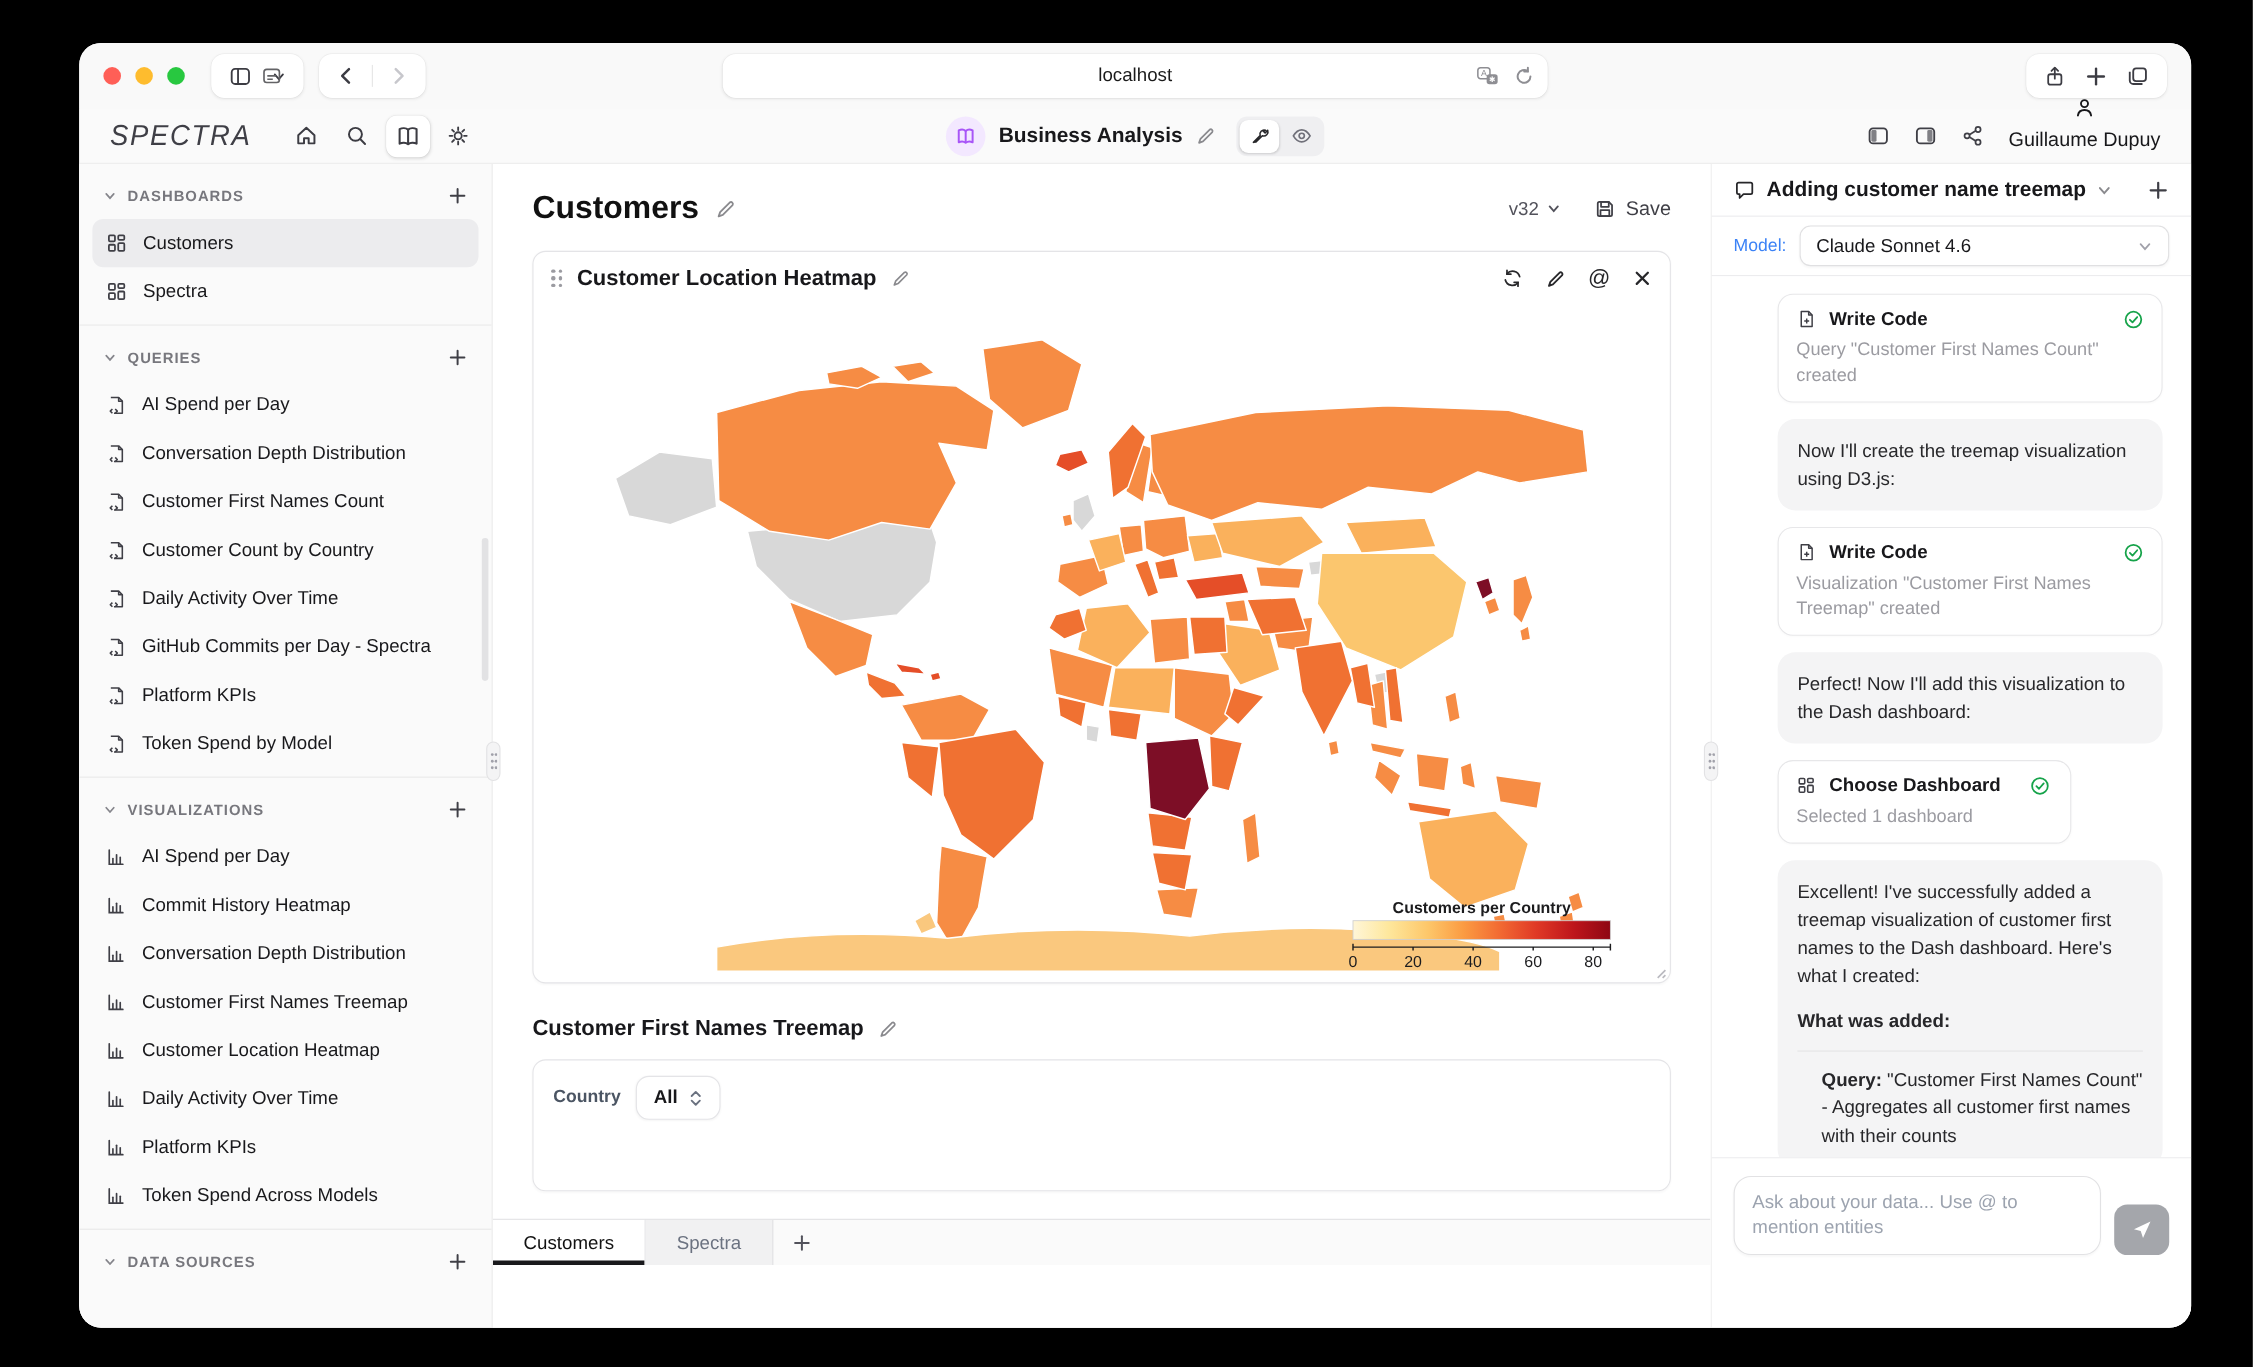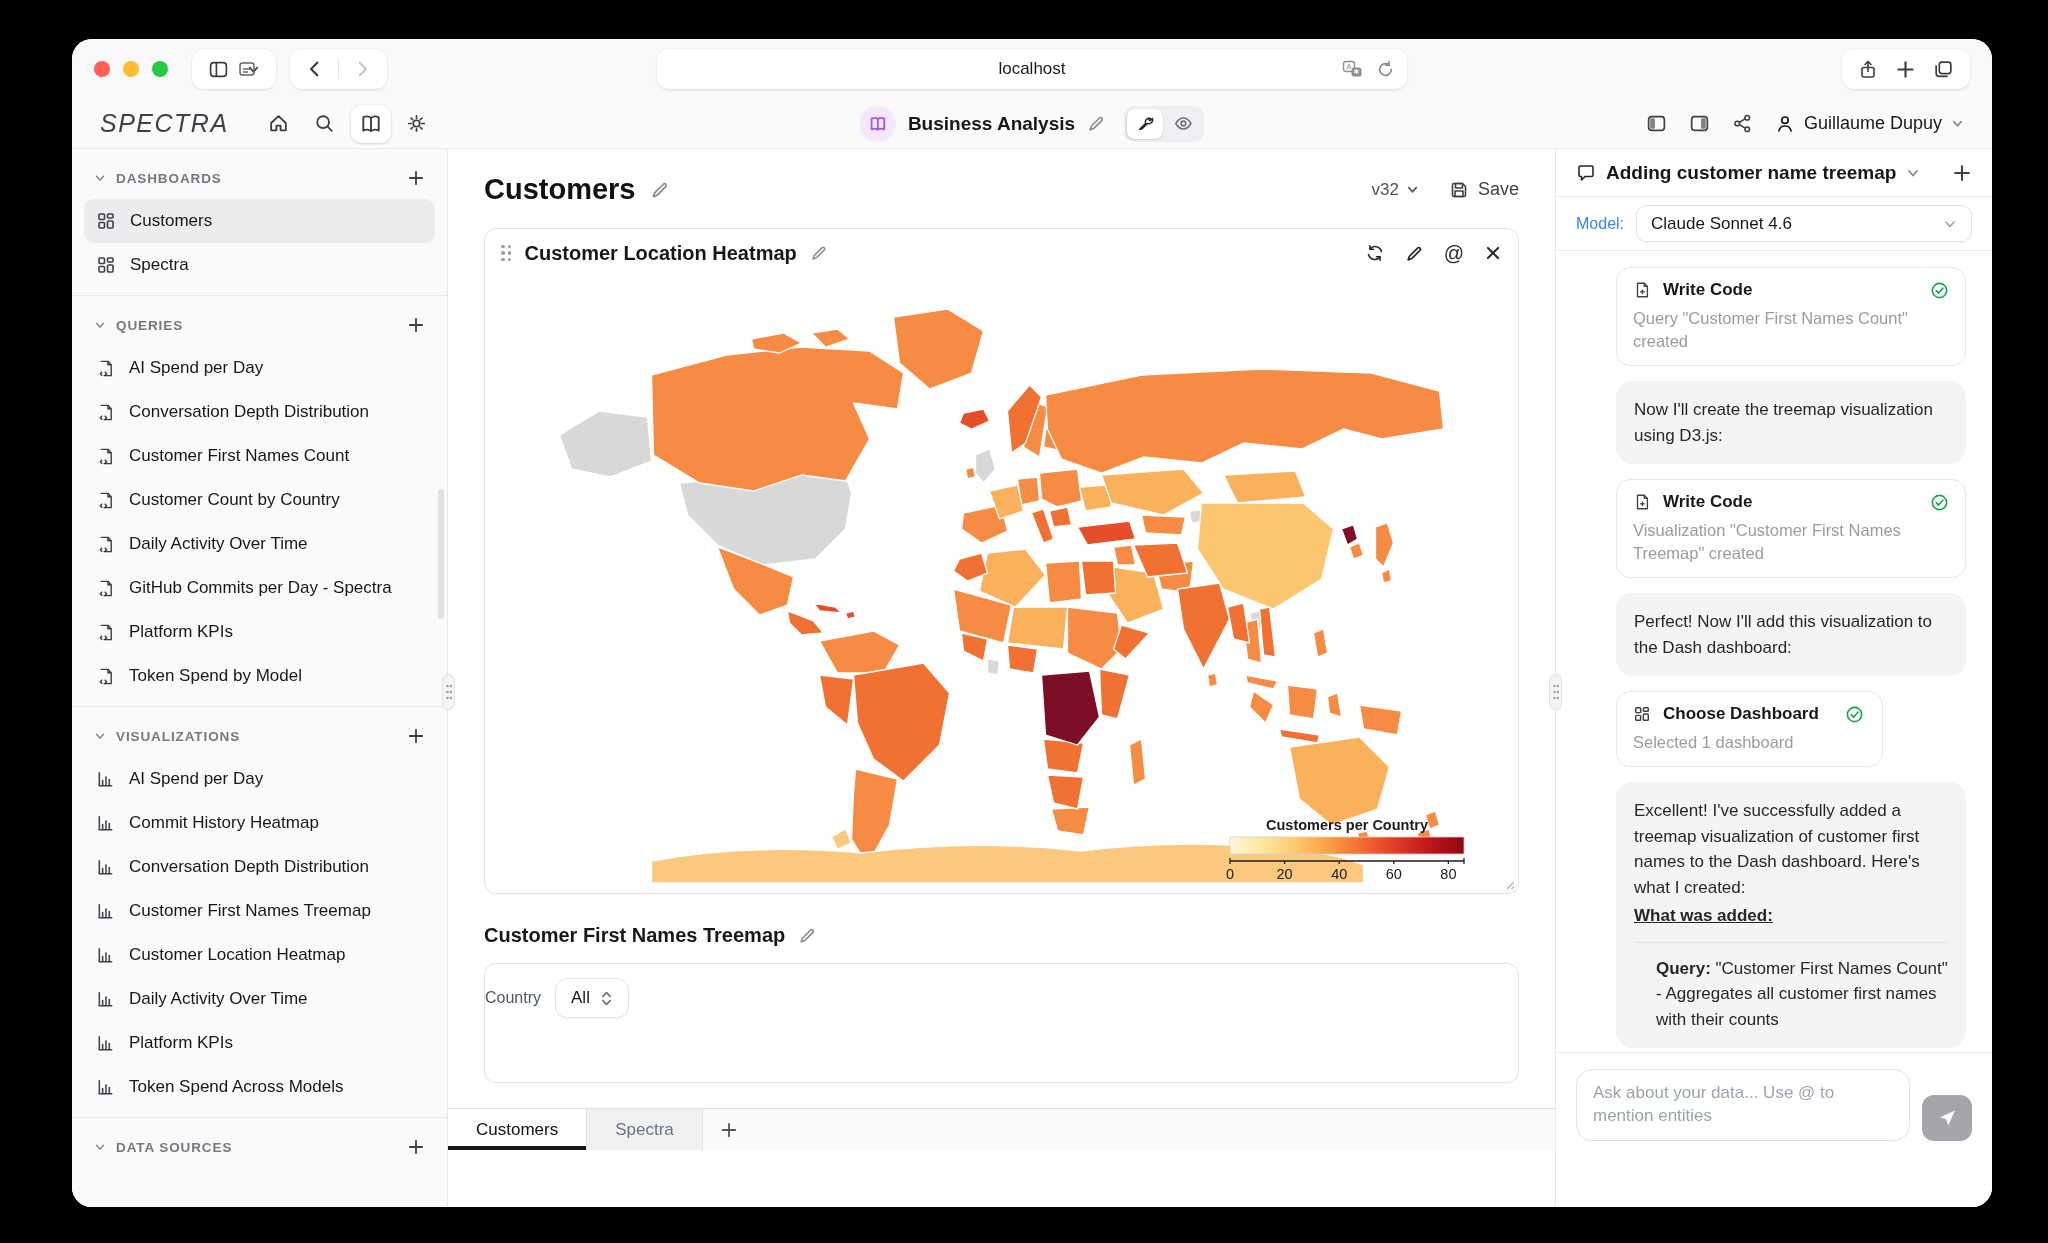--- a/index.html
+++ b/index.html
@@ -62,21 +62,21 @@
   .appnav { display:flex; align-items:center; gap:6px; color:#3c3c43; }
   .appnav .nav-ico { width:40px; height:38px; display:flex; align-items:center; justify-content:center; border-radius:10px; cursor:pointer; }
   .appnav .nav-ico.active { background:#fff; box-shadow:0 1px 3px rgba(0,0,0,.12), 0 0 0 .5px rgba(0,0,0,.05); }
   .app-center { position:absolute; left:50%; top:0; height:100%; transform:translateX(-50%); display:flex; align-items:center; gap:12px; }
   .ws-badge { width:36px; height:36px; border-radius:50%; background:#f3e8ff; display:flex; align-items:center; justify-content:center; color:#a855f7; }
   .ws-name { font-size:19px; font-weight:700; color:#18181b; }
   .seg { background:#efeff1; border-radius:10px; padding:3px; display:flex; gap:2px; margin-left:6px; }
   .seg .seg-btn { width:36px; height:30px; border-radius:8px; display:flex; align-items:center; justify-content:center; color:#71717a; cursor:pointer; }
   .seg .seg-btn.active { background:#fff; box-shadow:0 1px 2px rgba(0,0,0,.14); color:#27272a; }
   .app-right { margin-left:auto; display:flex; align-items:center; gap:22px; color:#3f3f46; }
-  .user { display:flex; align-items:center; gap:9px; font-size:18px; color:#18181b; cursor:pointer; }
+  .user { display:flex; align-items:center; gap:9px; font-size:18px; color:#18181b; cursor:pointer;flex-direction:column; }
 
   
   .app-body { flex:1; display:flex; min-height:0; position:relative; background:#fff; }
 
   
   .sidebar {
     width:376px; flex:none; background:#fafafa; border-right:1px solid #e9e9e9;
     padding-top:8px; position:relative; overflow:hidden;
   }
   .sec-head { height:42px; display:flex; align-items:center; padding:0 22px; gap:10px; color:#85858b; }
@@ -118,21 +118,21 @@
   .viz-actions .act { cursor:pointer; display:flex; align-items:center; }
   .at-glyph { font-size:20px; line-height:1; font-weight:400; }
   .viz-body { flex:1; position:relative; min-height:0; }
   .map-svg { position:absolute; inset:0 8px 4px 8px; width:calc(100% - 16px); height:calc(100% - 4px); }
   .map-svg path, .map-svg polygon { stroke:#fff; stroke-width:1.3; stroke-linejoin:round; }
   .legend { position:absolute; right:46px; bottom:10px; }
   .corner-resize { position:absolute; right:3px; bottom:3px; color:#b9b9bf; }
 
   .treemap-title-row { display:flex; align-items:center; gap:13px; margin-top:30px; }
   .sub-title { font-size:20px; font-weight:600; color:#18181b; }
-  .filter-card { margin-top:16px; border:1px solid #e4e4e7; border-radius:12px; height:120px; padding:14px 0; box-shadow:0 1px 2px rgba(0,0,0,.03); }
+  .filter-card { margin-top:16px; border:1px solid #e4e4e7; border-radius:12px; height:120px; padding:14px 18px; box-shadow:0 1px 2px rgba(0,0,0,.03);font-weight:bold; }
   .filter-row { display:flex; align-items:center; gap:14px; }
   .filter-label { font-size:16px; color:#4b5563; }
   .filter-pill { height:40px; border:1px solid #e4e4e7; border-radius:12px; display:flex; align-items:center; gap:10px; padding:0 15px; font-size:17px; color:#18181b; cursor:pointer; box-shadow:0 1px 2px rgba(0,0,0,.04); background:#fff; }
 
   .main-bottom { position:absolute; left:0; right:0; bottom:0; height:57px; background:#fff; }
   .tabbar {
     position:absolute; left:0; right:0; bottom:57px; height:42px;
     background:#fafafa; border-top:1px solid #e2e2e4; display:flex; align-items:stretch;
   }
   .tab {
@@ -169,21 +169,21 @@
   .model-select .chev { margin-left:auto; color:#a1a1aa; display:flex; }
   .chat-msgs { flex:1; min-height:0; overflow:hidden; padding:16px 26px 0 60px; display:flex; flex-direction:column; gap:15px; }
   .tool-card { border:1px solid #e7e7e9; border-radius:14px; padding:12px 16px; background:#fff; box-shadow:0 1px 2px rgba(0,0,0,.02); }
   .tool-card.fit { align-self:flex-start; padding-right:18px; }
   .tool-head { display:flex; align-items:center; gap:12px; }
   .tool-title { font-size:17px; font-weight:700; color:#18181b; }
   .tool-head .check { margin-left:auto; color:#16a34a; display:flex; }
   .tool-card.fit .tool-head .check { margin-left:14px; }
   .tool-sub { margin-top:7px; font-size:16.5px; color:#9b9ba1; line-height:1.4; }
   .bubble { background:#f4f4f5; border-radius:16px; padding:16px 18px; font-size:17px; color:#27272a; line-height:1.5; }
-  .bubble .bold-head { font-weight:700; margin-top:3px;text-decoration:underline; }
+  .bubble .bold-head { font-weight:700; margin-top:16px; }
   .bubble hr { border:none; border-top:1px solid #e3e3e5; margin:13px 0 2px 0; }
   .bubble .rich-item { margin-top:13px; padding-left:22px; }
   .bubble .rich-item b { font-weight:700; }
   .chat-input-wrap { flex:none; border-top:1px solid #ededef; padding:16px 20px 14px 20px; display:flex; gap:12px; align-items:flex-end; }
   .chat-input {
     flex:1; height:72px; border:1px solid #e2e2e4; border-radius:16px; padding:12px 16px;
     font-size:17px; font-family:inherit; color:#18181b; resize:none; outline:none; line-height:1.35;
     box-shadow:0 1px 2px rgba(0,0,0,.03);
   }
   .chat-input::placeholder { color:#9ca3af; }

